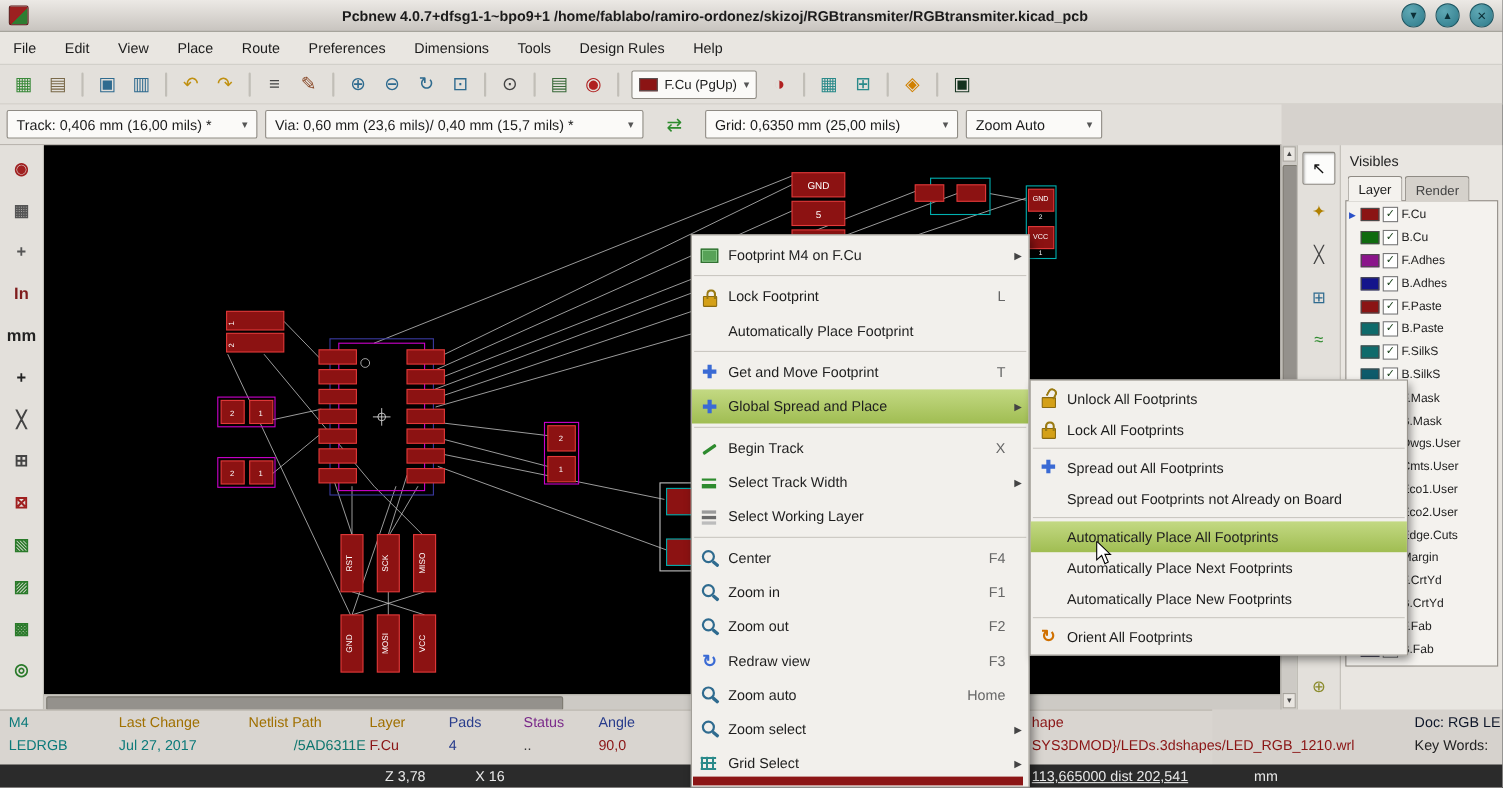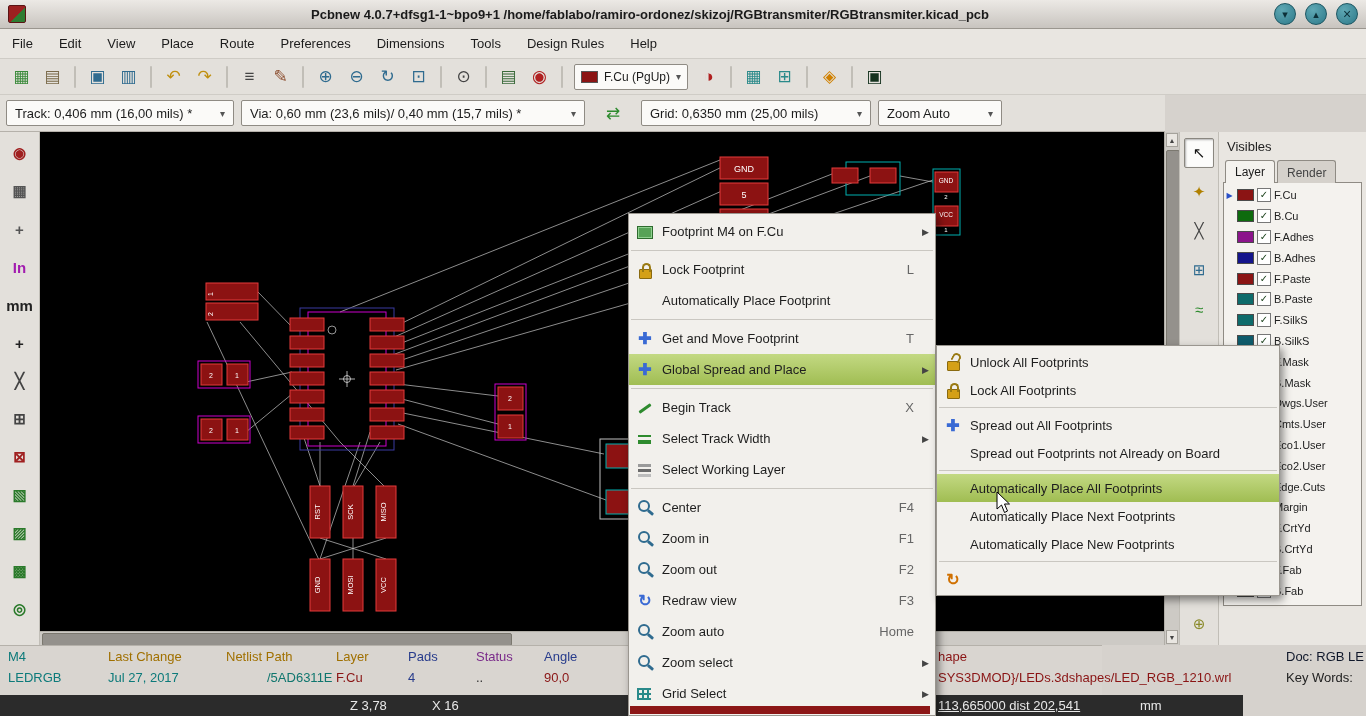--- a/index.html
+++ b/index.html
@@ -95,21 +95,21 @@
   .lswatch{width:15px;height:10px;border:1px solid #4a4a4a;flex:none;}
   .lchk{width:12px;height:12px;background:#fff;border:1px solid #777;font-size:10px;line-height:11px;
         text-align:center;color:#143c14;flex:none;}
   .lchk.checked::after{content:"✓";}
   .llabel{white-space:nowrap;}
   
   .statusbar{position:absolute;left:0;top:645px;width:1102px;height:50px;background:#d9d5d0;
              border-top:1px solid #b5b1aa;box-sizing:border-box;}
   .sfield{position:absolute;top:3px;display:flex;flex-direction:column;gap:5px;white-space:nowrap;}
   .sl,.sv{font-size:13px;line-height:16px;}
-  .coordbar{position:absolute;left:0;top:695px;width:1243px;height:21px;background:#2b2b2b;color:#e8e8e8;}
+  .coordbar{position:absolute;left:0;top:695px;width:1366px;height:21px;background:#2b2b2b;color:#e8e8e8;}
   .coordbar span{position:absolute;top:3px;font-size:13px;white-space:nowrap;}
   .cb-z{left:350px;} .cb-x{left:432px;} .cb-c{left:938px;text-decoration:underline;} .cb-u{left:1140px;}
   
   .ctx{position:absolute;left:628px;top:213px;width:308px;height:503px;background:#f2f0ec;
        border:1px solid #9a968f;box-shadow:3px 4px 8px rgba(0,0,0,.45);box-sizing:border-box;
        padding-top:2px;z-index:50;overflow:hidden;}
   .sub{position:absolute;left:936px;top:345px;width:344px;background:#f2f0ec;border:1px solid #9a968f;
        box-shadow:3px 4px 8px rgba(0,0,0,.45);box-sizing:border-box;padding:2px 0;z-index:60;}
   .mitem{height:31px;display:flex;align-items:center;padding:0 6px 0 5px;font-size:13px;color:#1e1e1e;}
   .sub .mitem{height:28px;}
@@ -350,21 +350,21 @@
 
       <span class="ltbtn">
         <span style="color: rgb(85, 85, 85);">▦</span>
       </span>
 
       <span class="ltbtn">
         <span style="color: rgb(85, 85, 85);">+</span>
       </span>
 
       <span class="ltbtn">
-        <span style="color: #a21caf;">In</span>
+        <span style="color: #7f1d1d;">In</span>
       </span>
 
       <span class="ltbtn">
         <span style="color: rgb(34, 34, 34);">mm</span>
       </span>
 
       <span class="ltbtn">
         <span style="color: rgb(34, 34, 34);">+</span>
       </span>
 
@@ -981,20 +981,21 @@
 
       <div class="mitem separator">
         
         
         
         
       </div>
 
       <div class="mitem">
         <span class="micon icon-orient"></span>
+        <span class="mlabel">Orient All Footprints</span>
         <span class="mshort"></span>
         <span class="marrow"></span>
       </div>
     </div>
 
   <div class="cursor">
     <svg width="16" height="22" viewBox="0 0 16 22">
       <polygon points="1,0 1,17 5.5,13 8.5,20.5 11.5,19 8.5,12 13.5,12" fill="#fff" stroke="#000" stroke-width="1"></polygon>
     </svg>
   </div>

